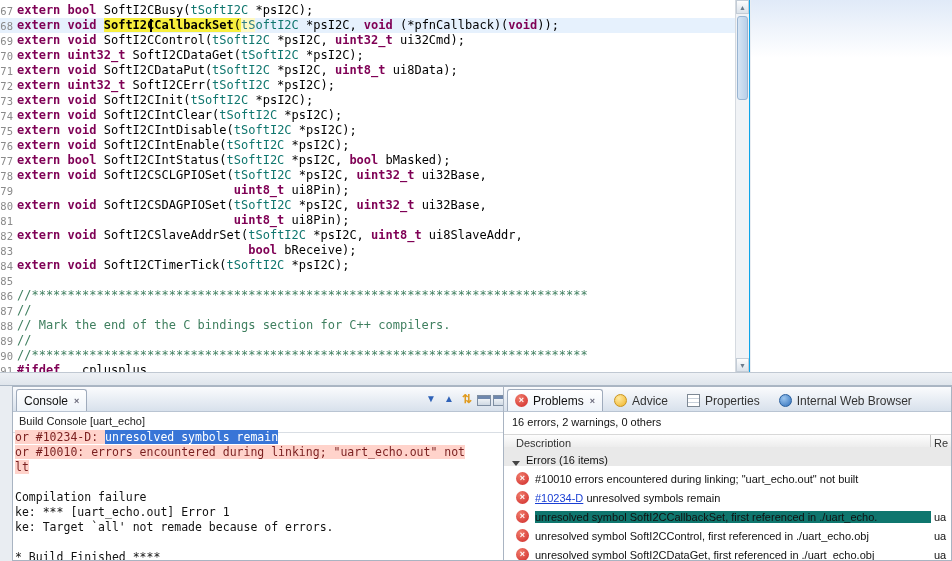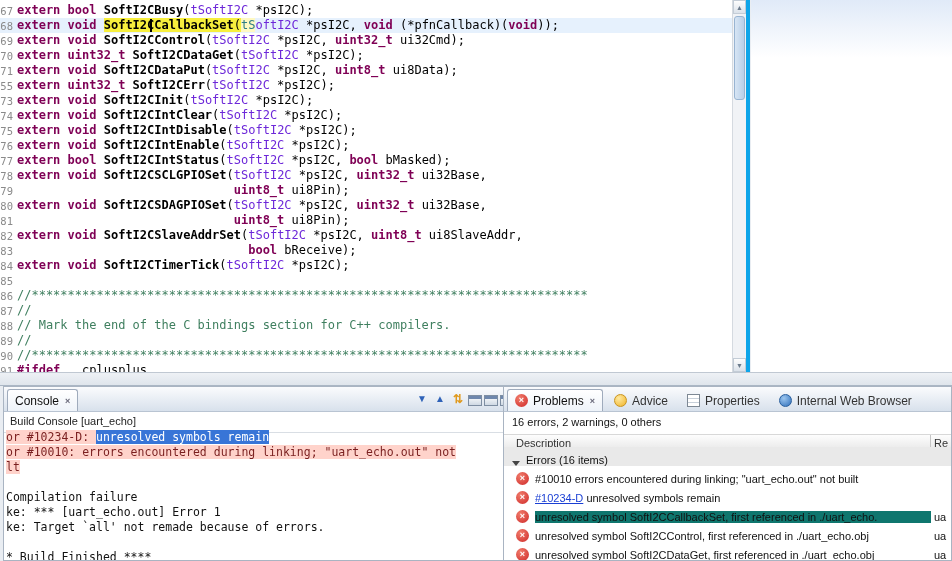--- a/index.html
+++ b/index.html
@@ -1,46 +1,46 @@
 <!DOCTYPE html>
 <html><head>
 <meta charset="utf-8">
 <style>
   html,body{margin:0;padding:0}
   body{width:952px;height:561px;overflow:hidden;position:relative;background:#e9edf2;font-family:"Liberation Sans",sans-serif}
 
   
-  .editor-region{position:absolute;left:0;top:0;width:750px;height:372px;background:#fff;overflow:hidden;border-right:4px solid #0ea5e9;box-sizing:border-box}
+  .editor-region{position:absolute;left:0;top:0;width:750px;height:372px;background:#fff;overflow:hidden;border-right:1px solid #0ea5e9;box-sizing:border-box}
   .code-wrap{position:absolute;left:0;top:0;right:14px;bottom:0;overflow:hidden;padding-top:3px}
   .cl{position:relative;height:15px;line-height:15px;font-family:"DejaVu Sans Mono",monospace;font-size:12px;white-space:pre;padding-left:17px;color:#000}
   .cl.cur{background:#e6f1fd}
   .num{position:absolute;left:0;top:1px;width:13px;overflow:hidden;text-align:right;font-size:10.5px;color:#8a8a8a}
   .tk-k{color:#7f0055;font-weight:bold}
-  .tk-f{font-weight:bold}
-  .tk-y{color:#6d28d9}
+  .tk-f{font-weight:normal}
+  .tk-y{color:#0f766e}
   .tk-c{color:#3f7f5f}
   .tk-hf{font-weight:bold;background:#f7ef3d}
   .tk-hp{background:#f7ef3d}
   .tk-hy{color:#2e7d86;background:#fef9c3}
   .caret{position:absolute;width:2px;height:13px;background:#000;z-index:5}
   .vscroll{position:absolute;right:0;top:0;width:14px;bottom:0;background:#f1f3f6;border-left:1px solid #d5dae0;box-sizing:border-box}
   .sb-btn{position:absolute;left:0;right:0;height:14px;font-size:7px;color:#6b7b8c;text-align:center;line-height:14px;background:linear-gradient(#fdfdfd,#dbe2ea);border:1px solid #c3ccd6;box-sizing:border-box}
   .sb-up{top:0}.sb-up::before{content:"▲"}
   .sb-dn{bottom:0}.sb-dn::before{content:"▼"}
   .sb-thumb{position:absolute;top:16px;height:84px;left:1px;right:1px;border-radius:3px;background:linear-gradient(90deg,#d7e5f4,#b8cfe8);border:1px solid #98b4d2;box-sizing:border-box}
   .right-pane{position:absolute;left:751px;top:0;width:201px;height:372px;background:#fff}
   .right-pane .grad{height:58px;background:linear-gradient(#e0eaf8,#ffffff)}
 
   
   .splitter-h{position:absolute;left:0;top:372px;width:952px;height:14px;background:linear-gradient(#eef1f5,#dfe5ec);border-top:1px solid #c0c8d2;border-bottom:1px solid #aab6c4;box-sizing:border-box}
   .splitter-v{position:absolute;left:501px;top:386px;width:2px;height:175px;background:#d5dce4}
 
   
   .view{position:absolute;top:386px;height:175px;border:1px solid #a9b4c2;box-sizing:border-box;background:#fff;overflow:hidden}
-  .console-view{left:3px;width:603px}
+  .console-view{left:12px;width:603px}
   .problems-view{left:503px;width:449px}
   .view-header{height:24px;background:linear-gradient(#fafbfd,#d8e1ec);border-bottom:1px solid #b9c4d2;display:flex;align-items:center;position:relative}
   .tab{height:21px;display:flex;align-items:center;padding:0 7px;margin-left:3px;align-self:flex-end;border-radius:3px 3px 0 0;font-size:12px;color:#333;border:1px solid transparent;border-bottom:none;white-space:nowrap}
   .tab.sel{background:linear-gradient(#ffffff,#eef3f9);border-color:#9fabbc;color:#111}
   .tclose{margin-left:6px;font-size:9px;color:#667;line-height:10px}
   .tclose::before{content:"×";font-weight:bold}
   .ti{width:13px;height:13px;margin-right:5px;display:inline-block;box-sizing:border-box;flex:0 0 auto}
   .ti-prob{background:radial-gradient(circle at 35% 30%,#f07b6a,#cf2a2a);border-radius:50%;color:#fff;font-size:9px;line-height:13px;text-align:center}
   .ti-prob::before{content:"×";font-weight:bold}
   .ti-adv{border-radius:50%;background:radial-gradient(circle at 35% 30%,#ffe9a0,#f0b429);border:1px solid #c9941f}
@@ -93,21 +93,21 @@
 
 <div>
 
   <div class="editor-region">
     <div class="code-wrap">
         <div class="cl"><span class="num">67</span><span class="tk-k">extern bool</span><span class="tk-p"> </span><span class="tk-f">SoftI2CBusy</span><span class="tk-p">(</span><span class="tk-y">tSoftI2C</span><span class="tk-p"> *psI2C);</span></div>
         <div class="cl cur"><span class="num">68</span><span class="tk-k">extern void</span><span class="tk-p"> </span><span class="tk-hf">SoftI2CCallbackSet</span><span class="tk-hp">(</span><span class="tk-hy">tS</span><span class="tk-y">oftI2C</span><span class="tk-p"> *psI2C, </span><span class="tk-k">void</span><span class="tk-p"> (*pfnCallback)(</span><span class="tk-k">void</span><span class="tk-p">));</span></div>
         <div class="cl"><span class="num">69</span><span class="tk-k">extern void</span><span class="tk-p"> </span><span class="tk-f">SoftI2CControl</span><span class="tk-p">(</span><span class="tk-y">tSoftI2C</span><span class="tk-p"> *psI2C, </span><span class="tk-k">uint32_t</span><span class="tk-p"> ui32Cmd);</span></div>
         <div class="cl"><span class="num">70</span><span class="tk-k">extern uint32_t</span><span class="tk-p"> </span><span class="tk-f">SoftI2CDataGet</span><span class="tk-p">(</span><span class="tk-y">tSoftI2C</span><span class="tk-p"> *psI2C);</span></div>
         <div class="cl"><span class="num">71</span><span class="tk-k">extern void</span><span class="tk-p"> </span><span class="tk-f">SoftI2CDataPut</span><span class="tk-p">(</span><span class="tk-y">tSoftI2C</span><span class="tk-p"> *psI2C, </span><span class="tk-k">uint8_t</span><span class="tk-p"> ui8Data);</span></div>
-        <div class="cl"><span class="num">55</span><span class="tk-k">extern uint32_t</span><span class="tk-p"> </span><span class="tk-f">SoftI2CErr</span><span class="tk-p">(</span><span class="tk-y">tSoftI2C</span><span class="tk-p"> *psI2C);</span></div>
+        <div class="cl"><span class="num">72</span><span class="tk-k">extern uint32_t</span><span class="tk-p"> </span><span class="tk-f">SoftI2CErr</span><span class="tk-p">(</span><span class="tk-y">tSoftI2C</span><span class="tk-p"> *psI2C);</span></div>
         <div class="cl"><span class="num">73</span><span class="tk-k">extern void</span><span class="tk-p"> </span><span class="tk-f">SoftI2CInit</span><span class="tk-p">(</span><span class="tk-y">tSoftI2C</span><span class="tk-p"> *psI2C);</span></div>
         <div class="cl"><span class="num">74</span><span class="tk-k">extern void</span><span class="tk-p"> </span><span class="tk-f">SoftI2CIntClear</span><span class="tk-p">(</span><span class="tk-y">tSoftI2C</span><span class="tk-p"> *psI2C);</span></div>
         <div class="cl"><span class="num">75</span><span class="tk-k">extern void</span><span class="tk-p"> </span><span class="tk-f">SoftI2CIntDisable</span><span class="tk-p">(</span><span class="tk-y">tSoftI2C</span><span class="tk-p"> *psI2C);</span></div>
         <div class="cl"><span class="num">76</span><span class="tk-k">extern void</span><span class="tk-p"> </span><span class="tk-f">SoftI2CIntEnable</span><span class="tk-p">(</span><span class="tk-y">tSoftI2C</span><span class="tk-p"> *psI2C);</span></div>
         <div class="cl"><span class="num">77</span><span class="tk-k">extern bool</span><span class="tk-p"> </span><span class="tk-f">SoftI2CIntStatus</span><span class="tk-p">(</span><span class="tk-y">tSoftI2C</span><span class="tk-p"> *psI2C, </span><span class="tk-k">bool</span><span class="tk-p"> bMasked);</span></div>
         <div class="cl"><span class="num">78</span><span class="tk-k">extern void</span><span class="tk-p"> </span><span class="tk-f">SoftI2CSCLGPIOSet</span><span class="tk-p">(</span><span class="tk-y">tSoftI2C</span><span class="tk-p"> *psI2C, </span><span class="tk-k">uint32_t</span><span class="tk-p"> ui32Base,</span></div>
         <div class="cl"><span class="num">79</span><span class="tk-p">                              </span><span class="tk-k">uint8_t</span><span class="tk-p"> ui8Pin);</span></div>
         <div class="cl"><span class="num">80</span><span class="tk-k">extern void</span><span class="tk-p"> </span><span class="tk-f">SoftI2CSDAGPIOSet</span><span class="tk-p">(</span><span class="tk-y">tSoftI2C</span><span class="tk-p"> *psI2C, </span><span class="tk-k">uint32_t</span><span class="tk-p"> ui32Base,</span></div>
         <div class="cl"><span class="num">81</span><span class="tk-p">                              </span><span class="tk-k">uint8_t</span><span class="tk-p"> ui8Pin);</span></div>
         <div class="cl"><span class="num">82</span><span class="tk-k">extern void</span><span class="tk-p"> </span><span class="tk-f">SoftI2CSlaveAddrSet</span><span class="tk-p">(</span><span class="tk-y">tSoftI2C</span><span class="tk-p"> *psI2C, </span><span class="tk-k">uint8_t</span><span class="tk-p"> ui8SlaveAddr,</span></div>

